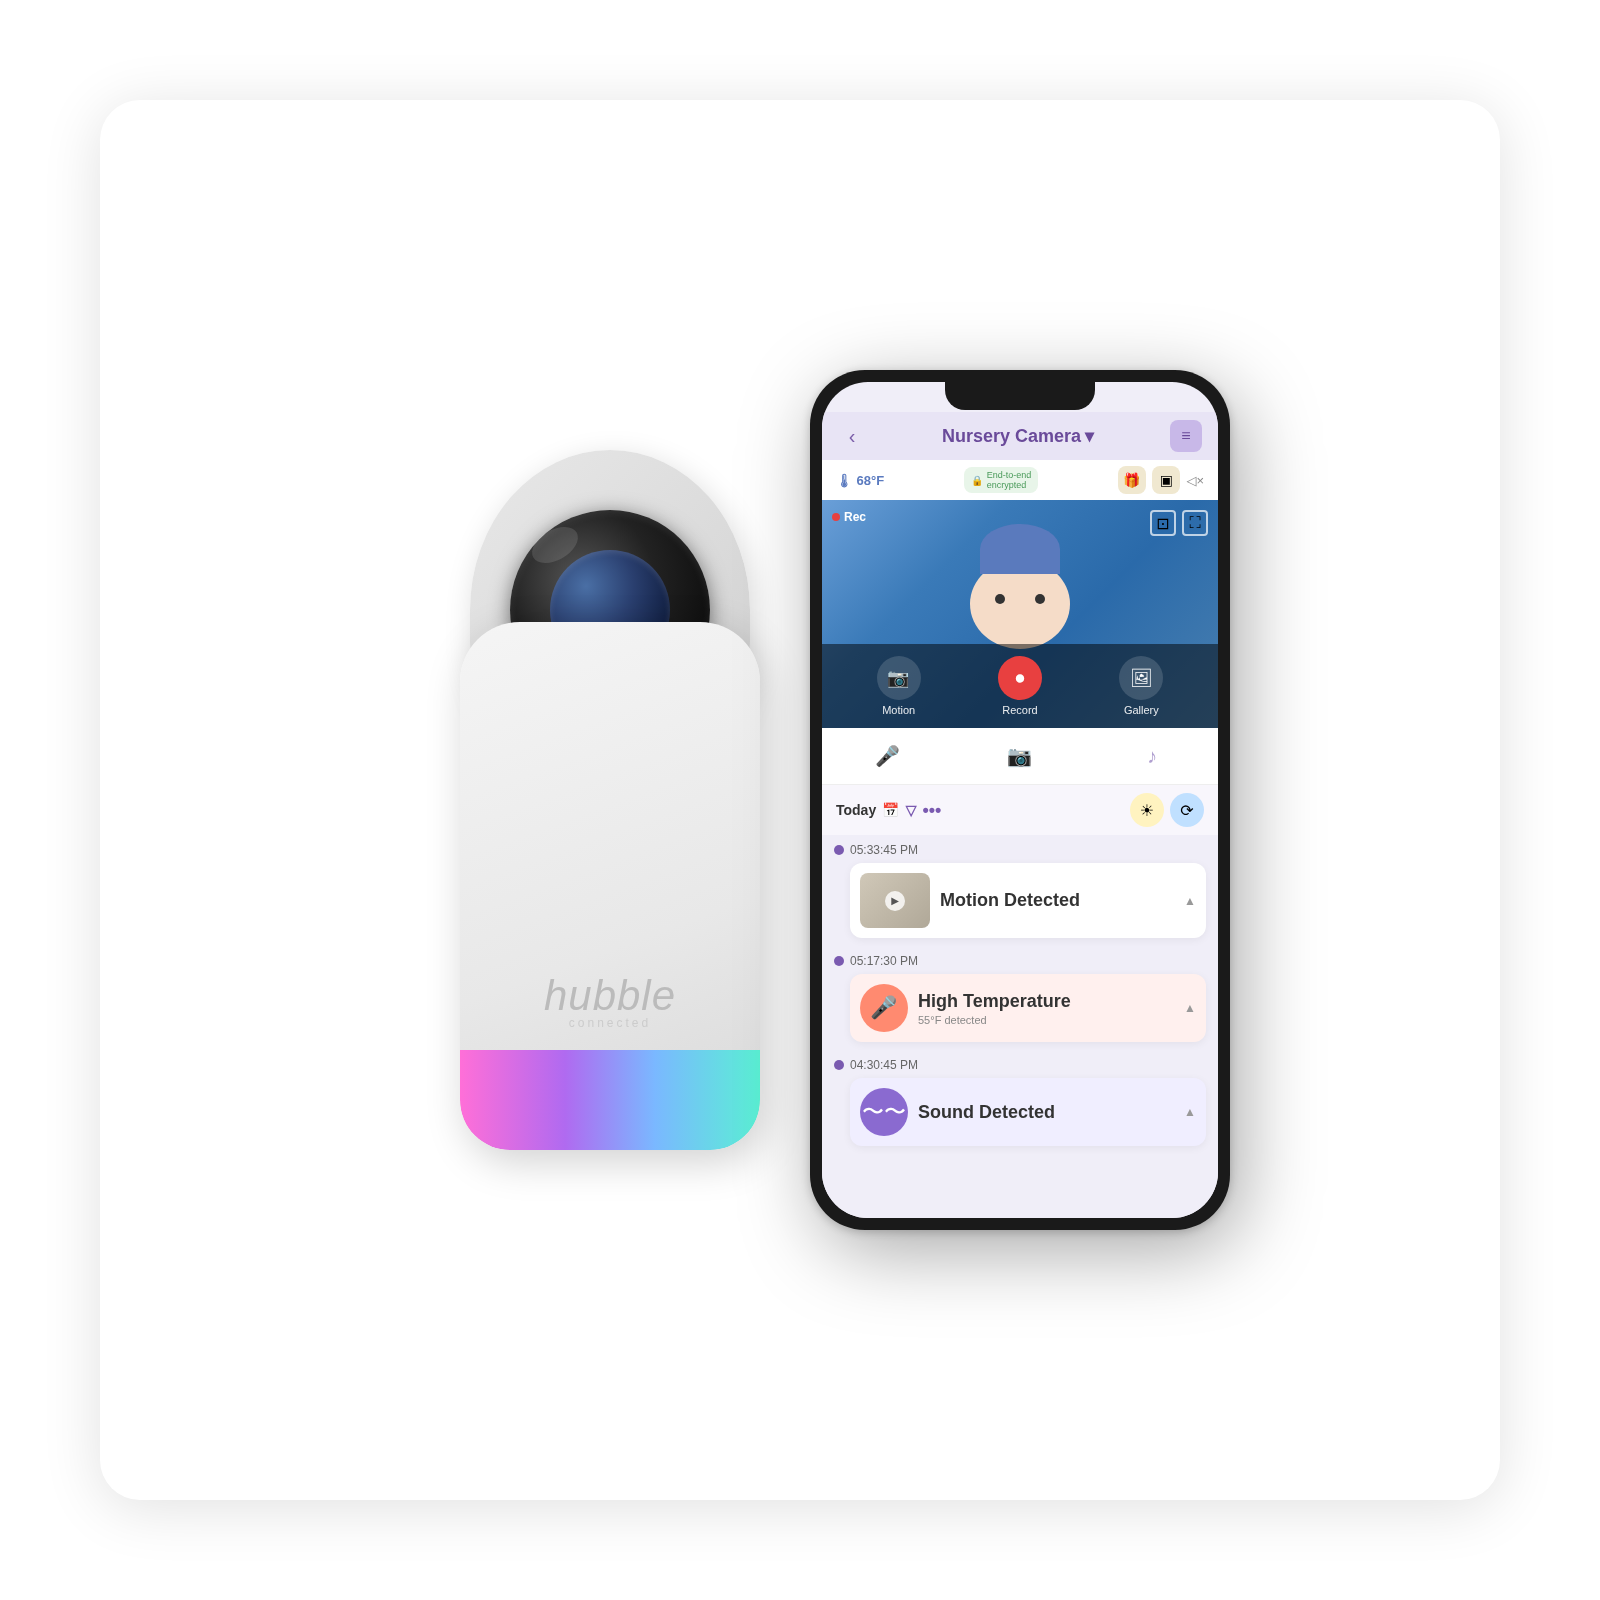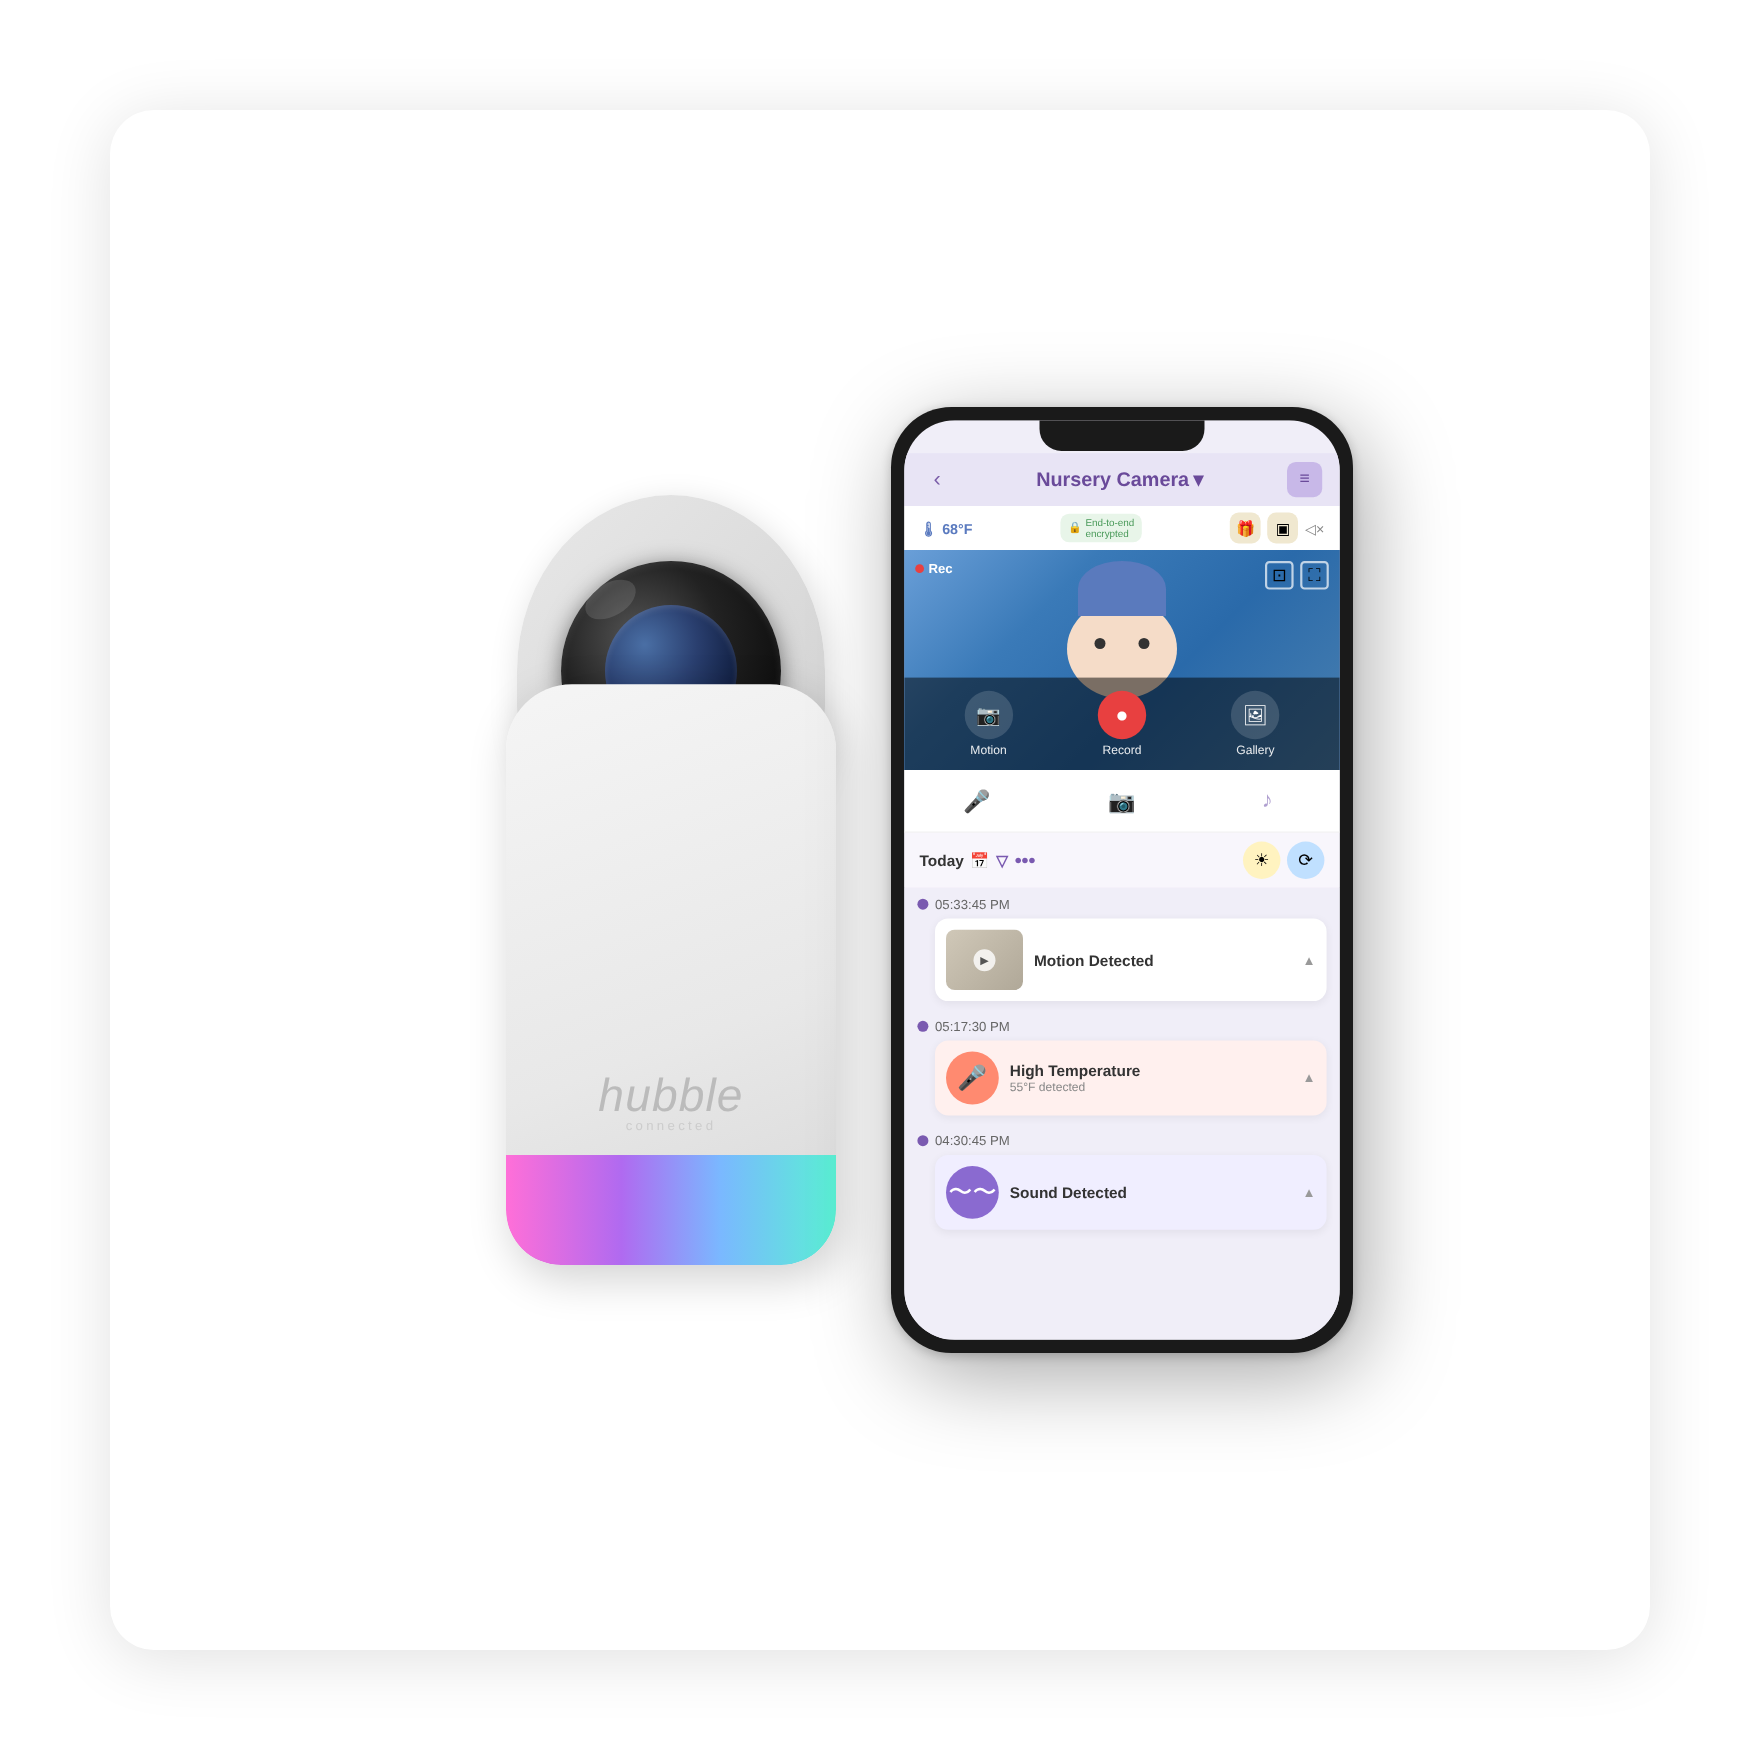--- a/index.html
+++ b/index.html
@@ -263,21 +263,21 @@
     }
 
     .mute-icon {
       font-size: 13px;
       color: #888;
     }
 
     
     .video-area {
       width: 100%;
-      height: 200px;
+      height: 228px;
       background: linear-gradient(135deg, #4a7fb5 0%, #2a5a9a 50%, #3a6aaa 100%);
       position: relative;
       overflow: hidden;
     }
 
     .video-baby {
       width: 100%;
       height: 100%;
       background: linear-gradient(135deg, #6a9fd8 0%, #3a7ab8 30%, #2a6aaa 60%, #4a80b0 100%);
       position: relative;
@@ -546,21 +546,21 @@
     }
 
     .icon-temp { background: #ff8a70; color: #fff; }
     .icon-sound { background: #8a6ad0; color: #fff; }
 
     .timeline-text {
       flex: 1;
     }
 
     .timeline-title {
-      font-size: 14px;
+      font-size: 18px;
       font-weight: 600;
       color: #333;
     }
 
     .timeline-subtitle {
       font-size: 11px;
       color: #888;
       margin-top: 2px;
     }
 

